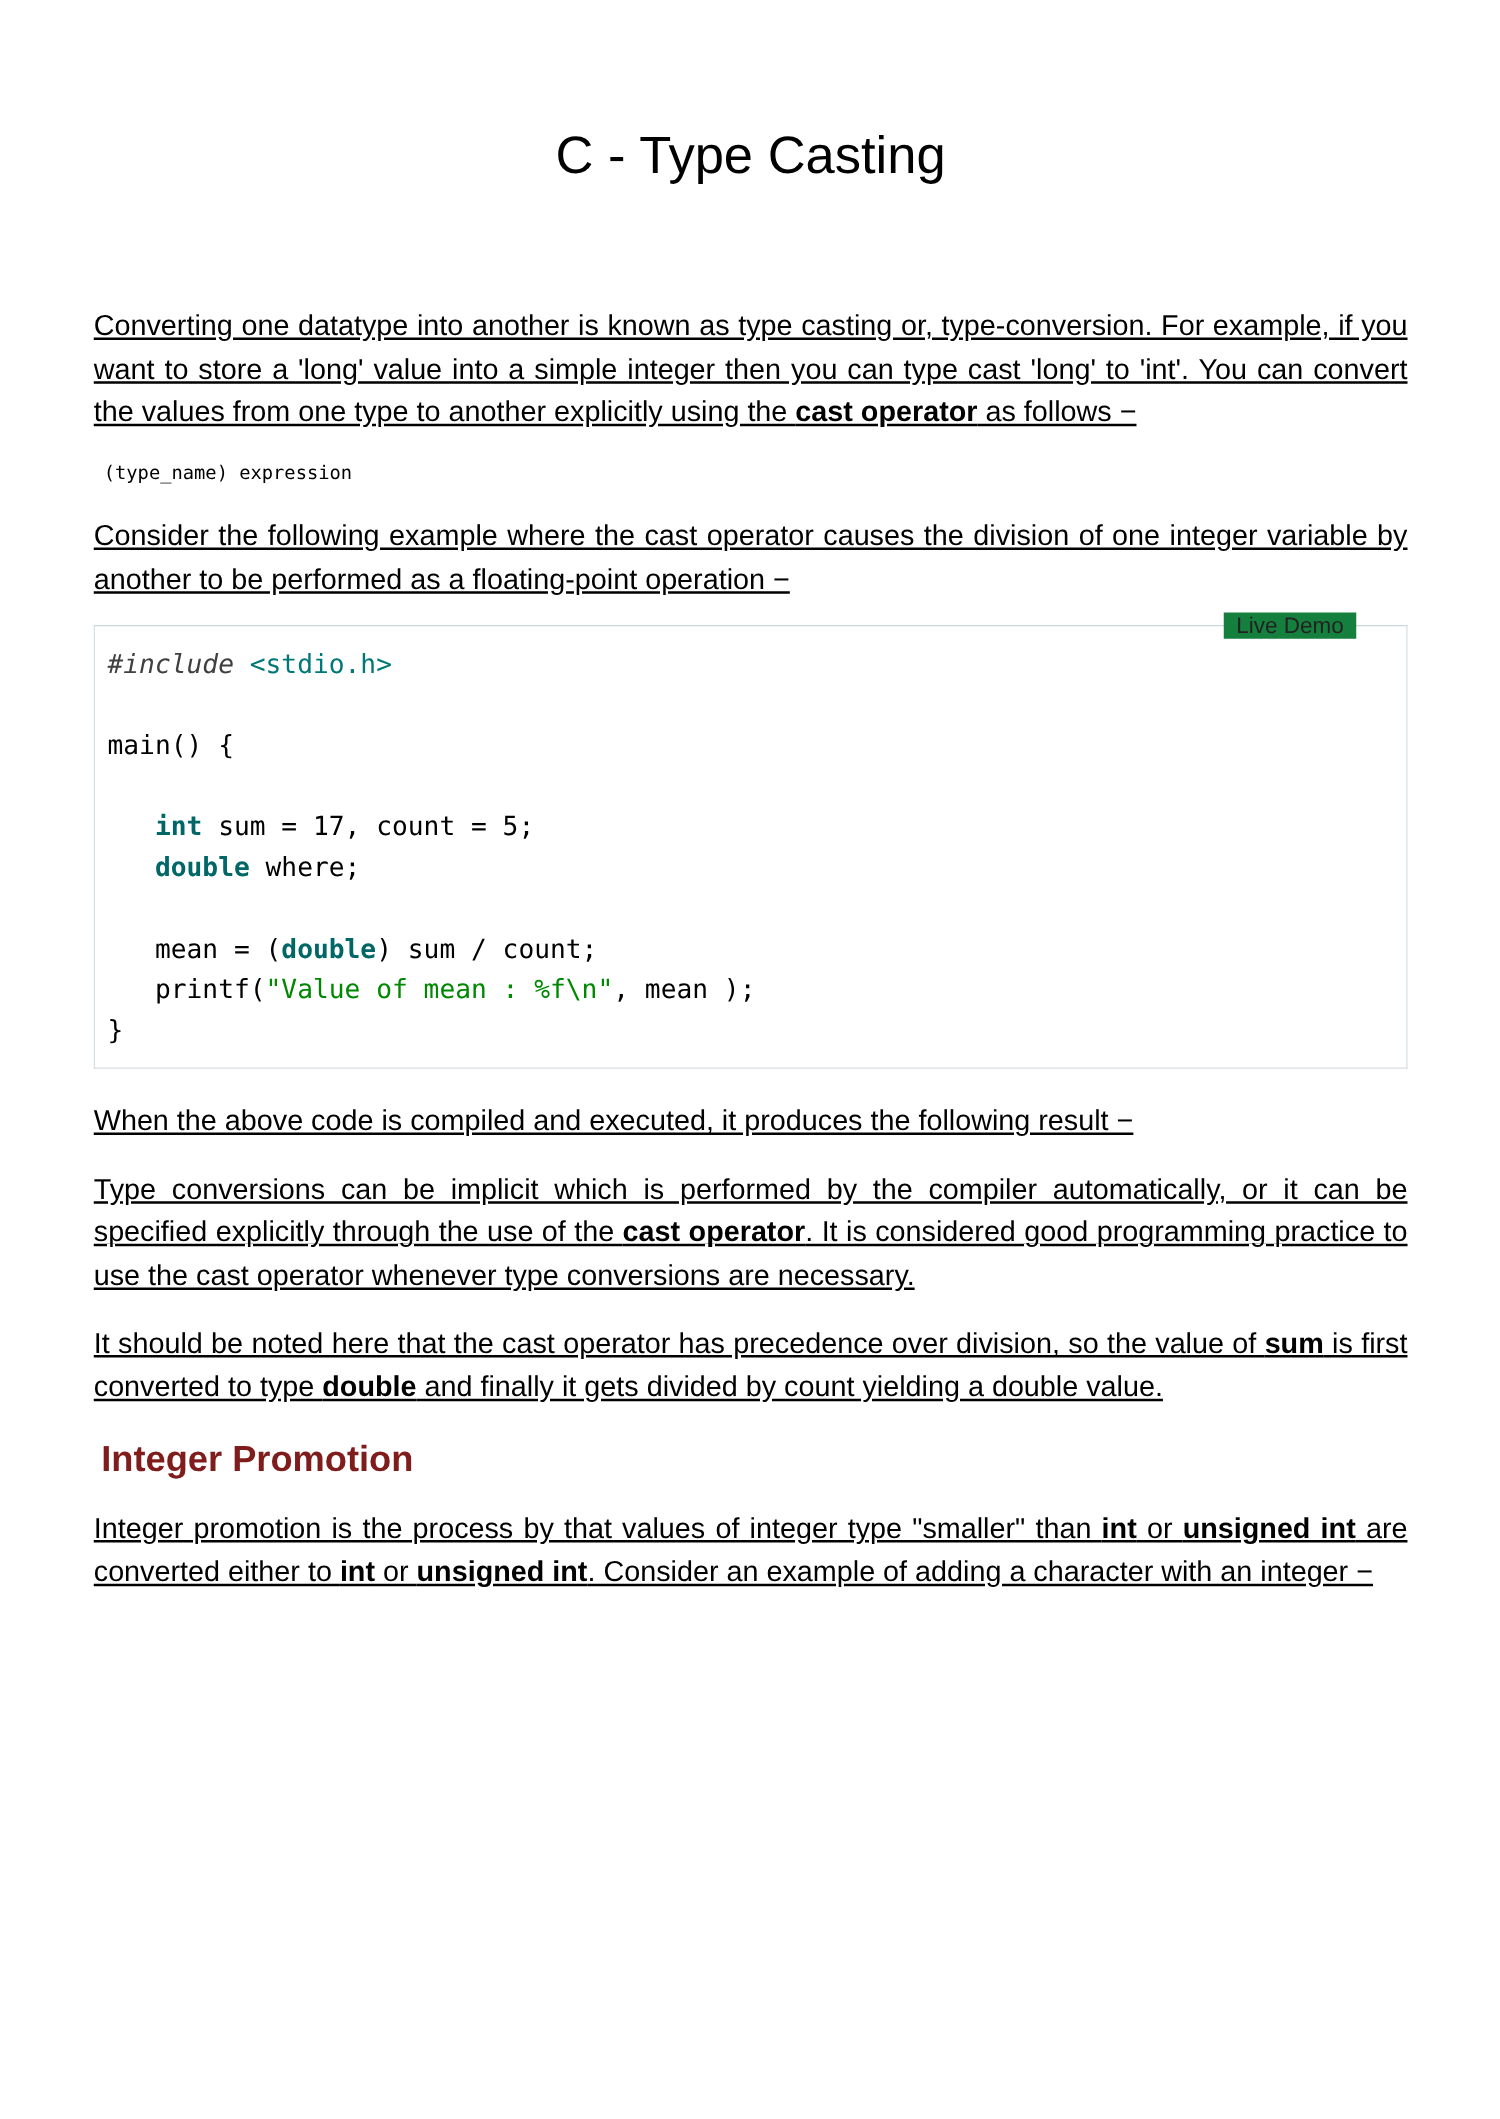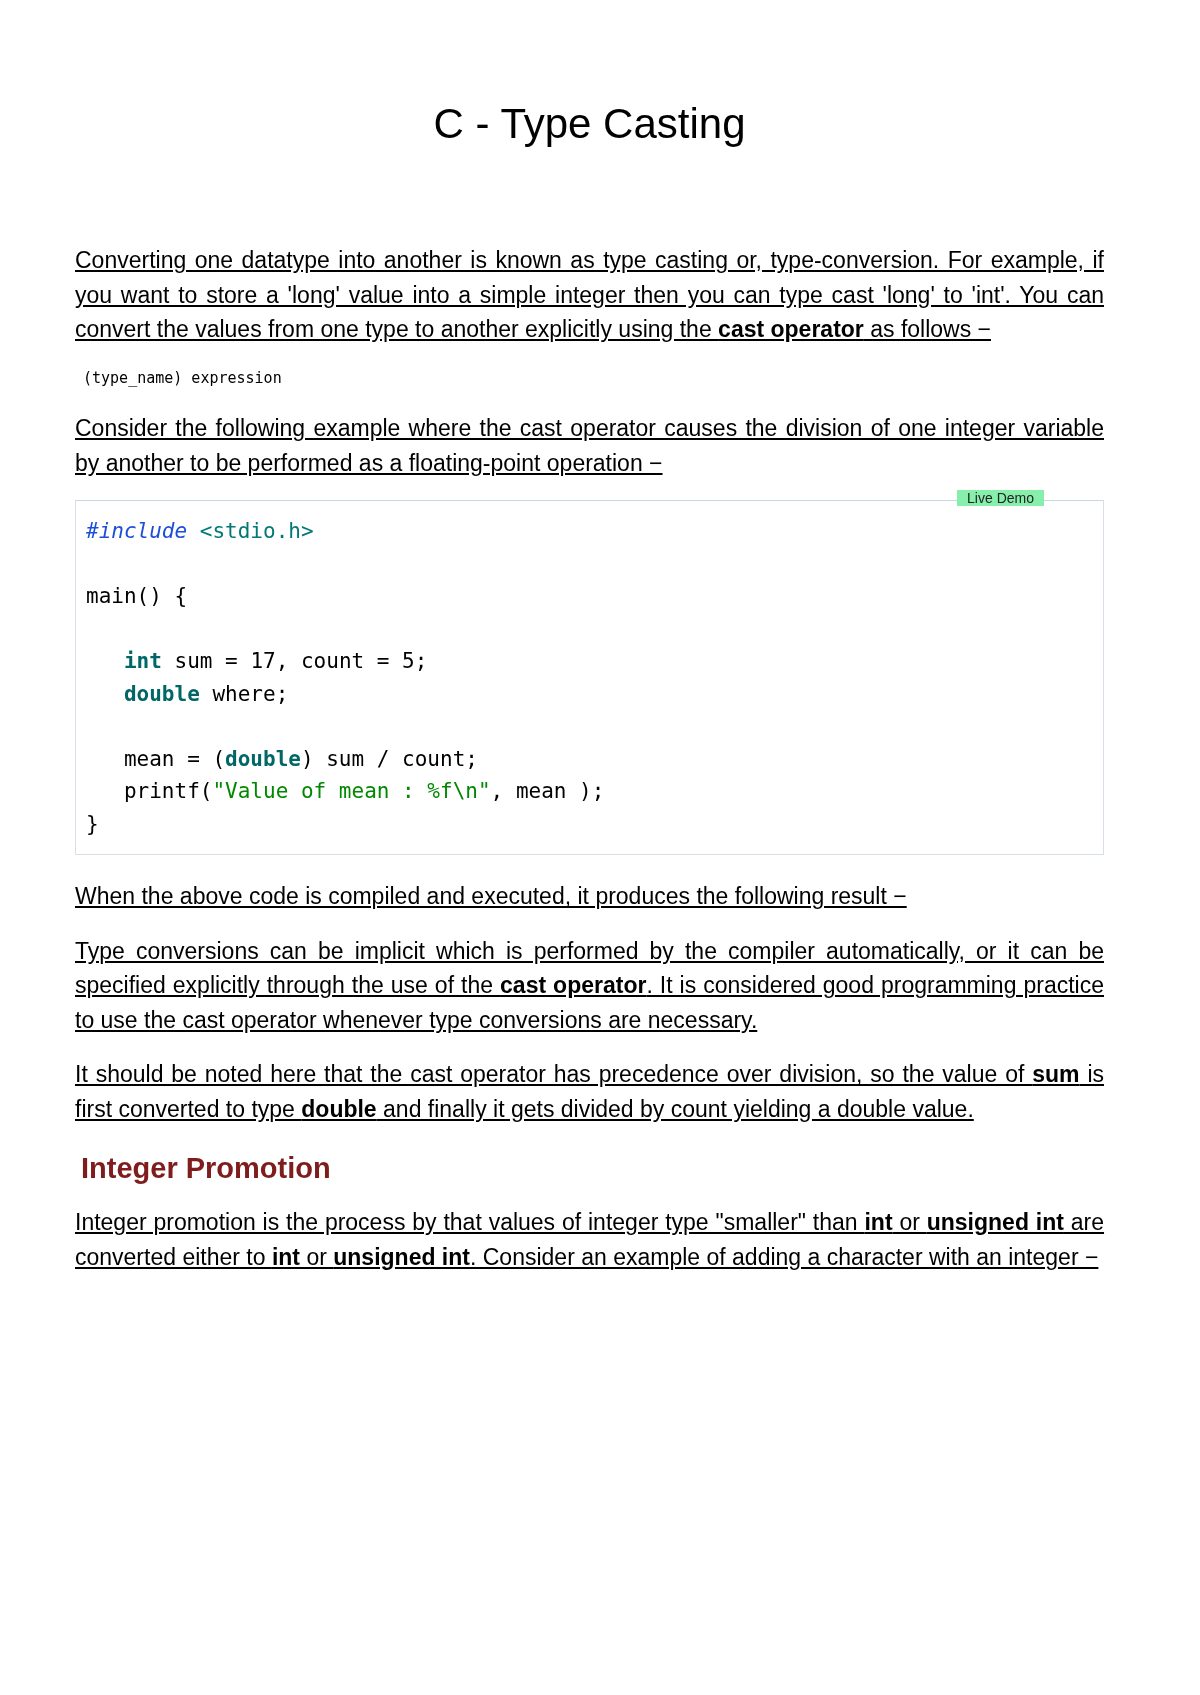--- a/index.html
+++ b/index.html
@@ -7,21 +7,21 @@
     padding: 0;
     box-sizing: border-box;
   }
   body {
     font-family: Arial, Helvetica, sans-serif;
     background: #ffffff;
     width: 1200px;
     padding: 0;
   }
   .container {
-    padding: 60px 96px 60px 75px;
+    padding: 60px 74px 60px 75px;
   }
   h1 {
     text-align: center;
     font-size: 42px;
     font-weight: normal;
     color: #000;
     margin-top: 40px;
     margin-bottom: 95px;
   }
   .para {
@@ -47,35 +47,35 @@
     position: relative;
     border: 1px solid #d6e0e6;
     border-top-color: #c9d7de;
     background: #ffffff;
     padding: 14px 10px 14px 10px;
     margin: 6px 0 24px 0;
   }
   .live-demo {
     position: absolute;
     top: -11px;
-    right: 59px;
-    background: #86efac;
+    right: 40px;
+    background: #15803d;
     padding: 0 10px;
-    font-size: 14px;
+    font-size: 18px;
     color: #222;
   }
   pre.code {
     font-family: "DejaVu Sans Mono", Menlo, Consolas, monospace;
     font-size: 21px;
     line-height: 1.55;
     white-space: pre;
     color: #000;
   }
   .preproc {
-    color: #1d4ed8;
+    color: #404040;
     font-style: italic;
   }
   .headerfile {
     color: #007878;
   }
   .kw {
     color: #006666;
     font-weight: bold;
   }
   .str {

